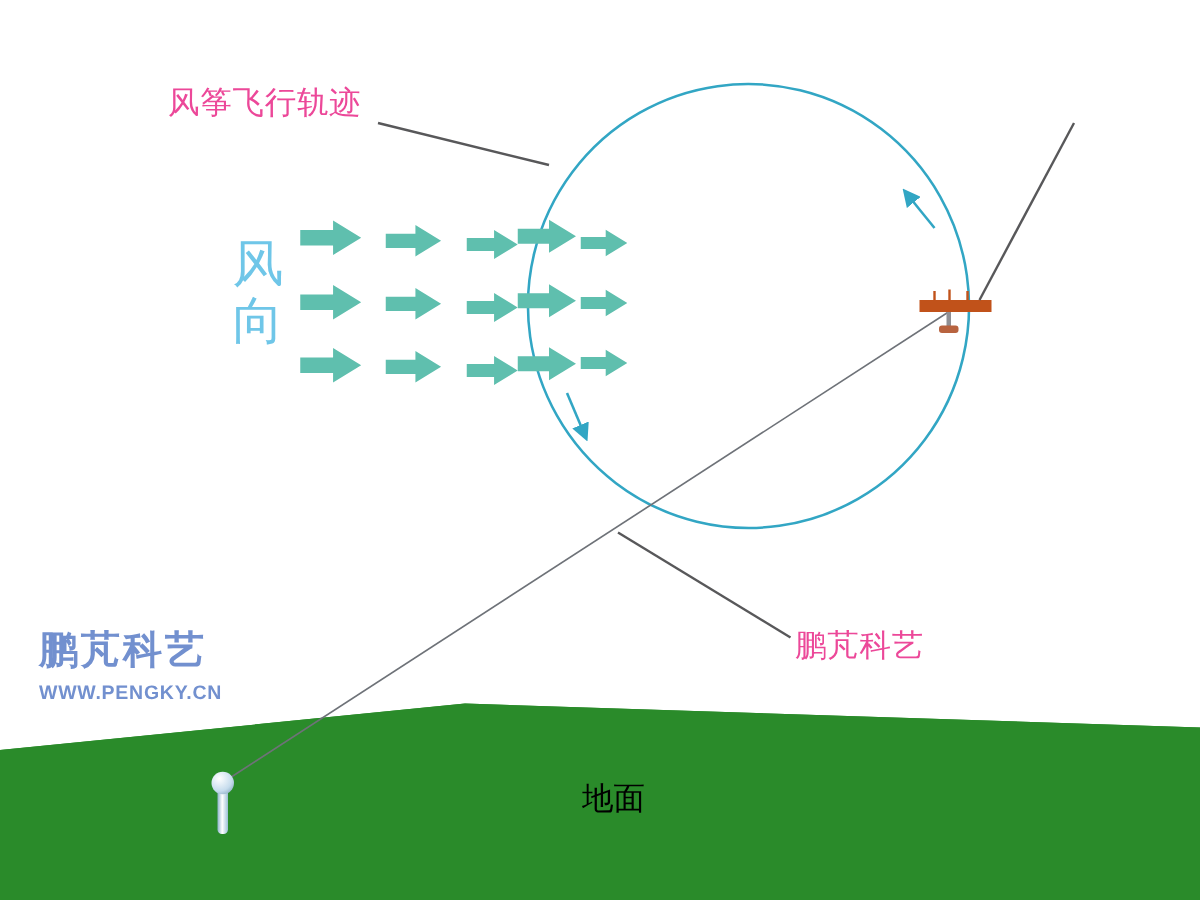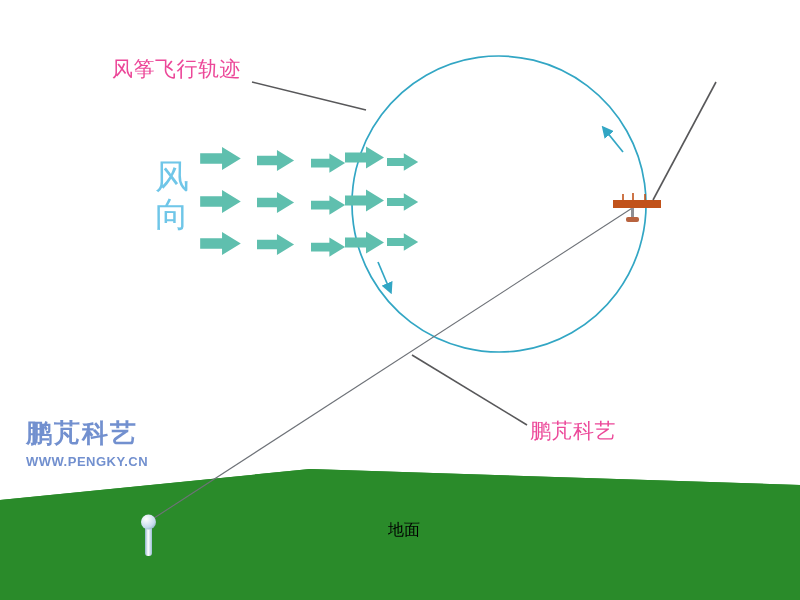--- a/index.html
+++ b/index.html
@@ -32,21 +32,21 @@
     font-size: 21px;
     letter-spacing: 0.5px;
   }
   #label-trajectory { left: 112px; top: 58px; }
   #label-turbine   { left: 628px; top: 56px; }
   #label-tether    { left: 530px; top: 420px; }
   #label-ground {
     left: 388px;
     top: 522px;
     color: #000000;
-    font-size: 16px;
+    font-size: 21px;
   }
   #label-wind {
     left: 152px;
     top: 157px;
     color: #6fc6e8;
     font-size: 34px;
     line-height: 38px;
     font-weight: 500;
     text-align: center;
     width: 40px;

